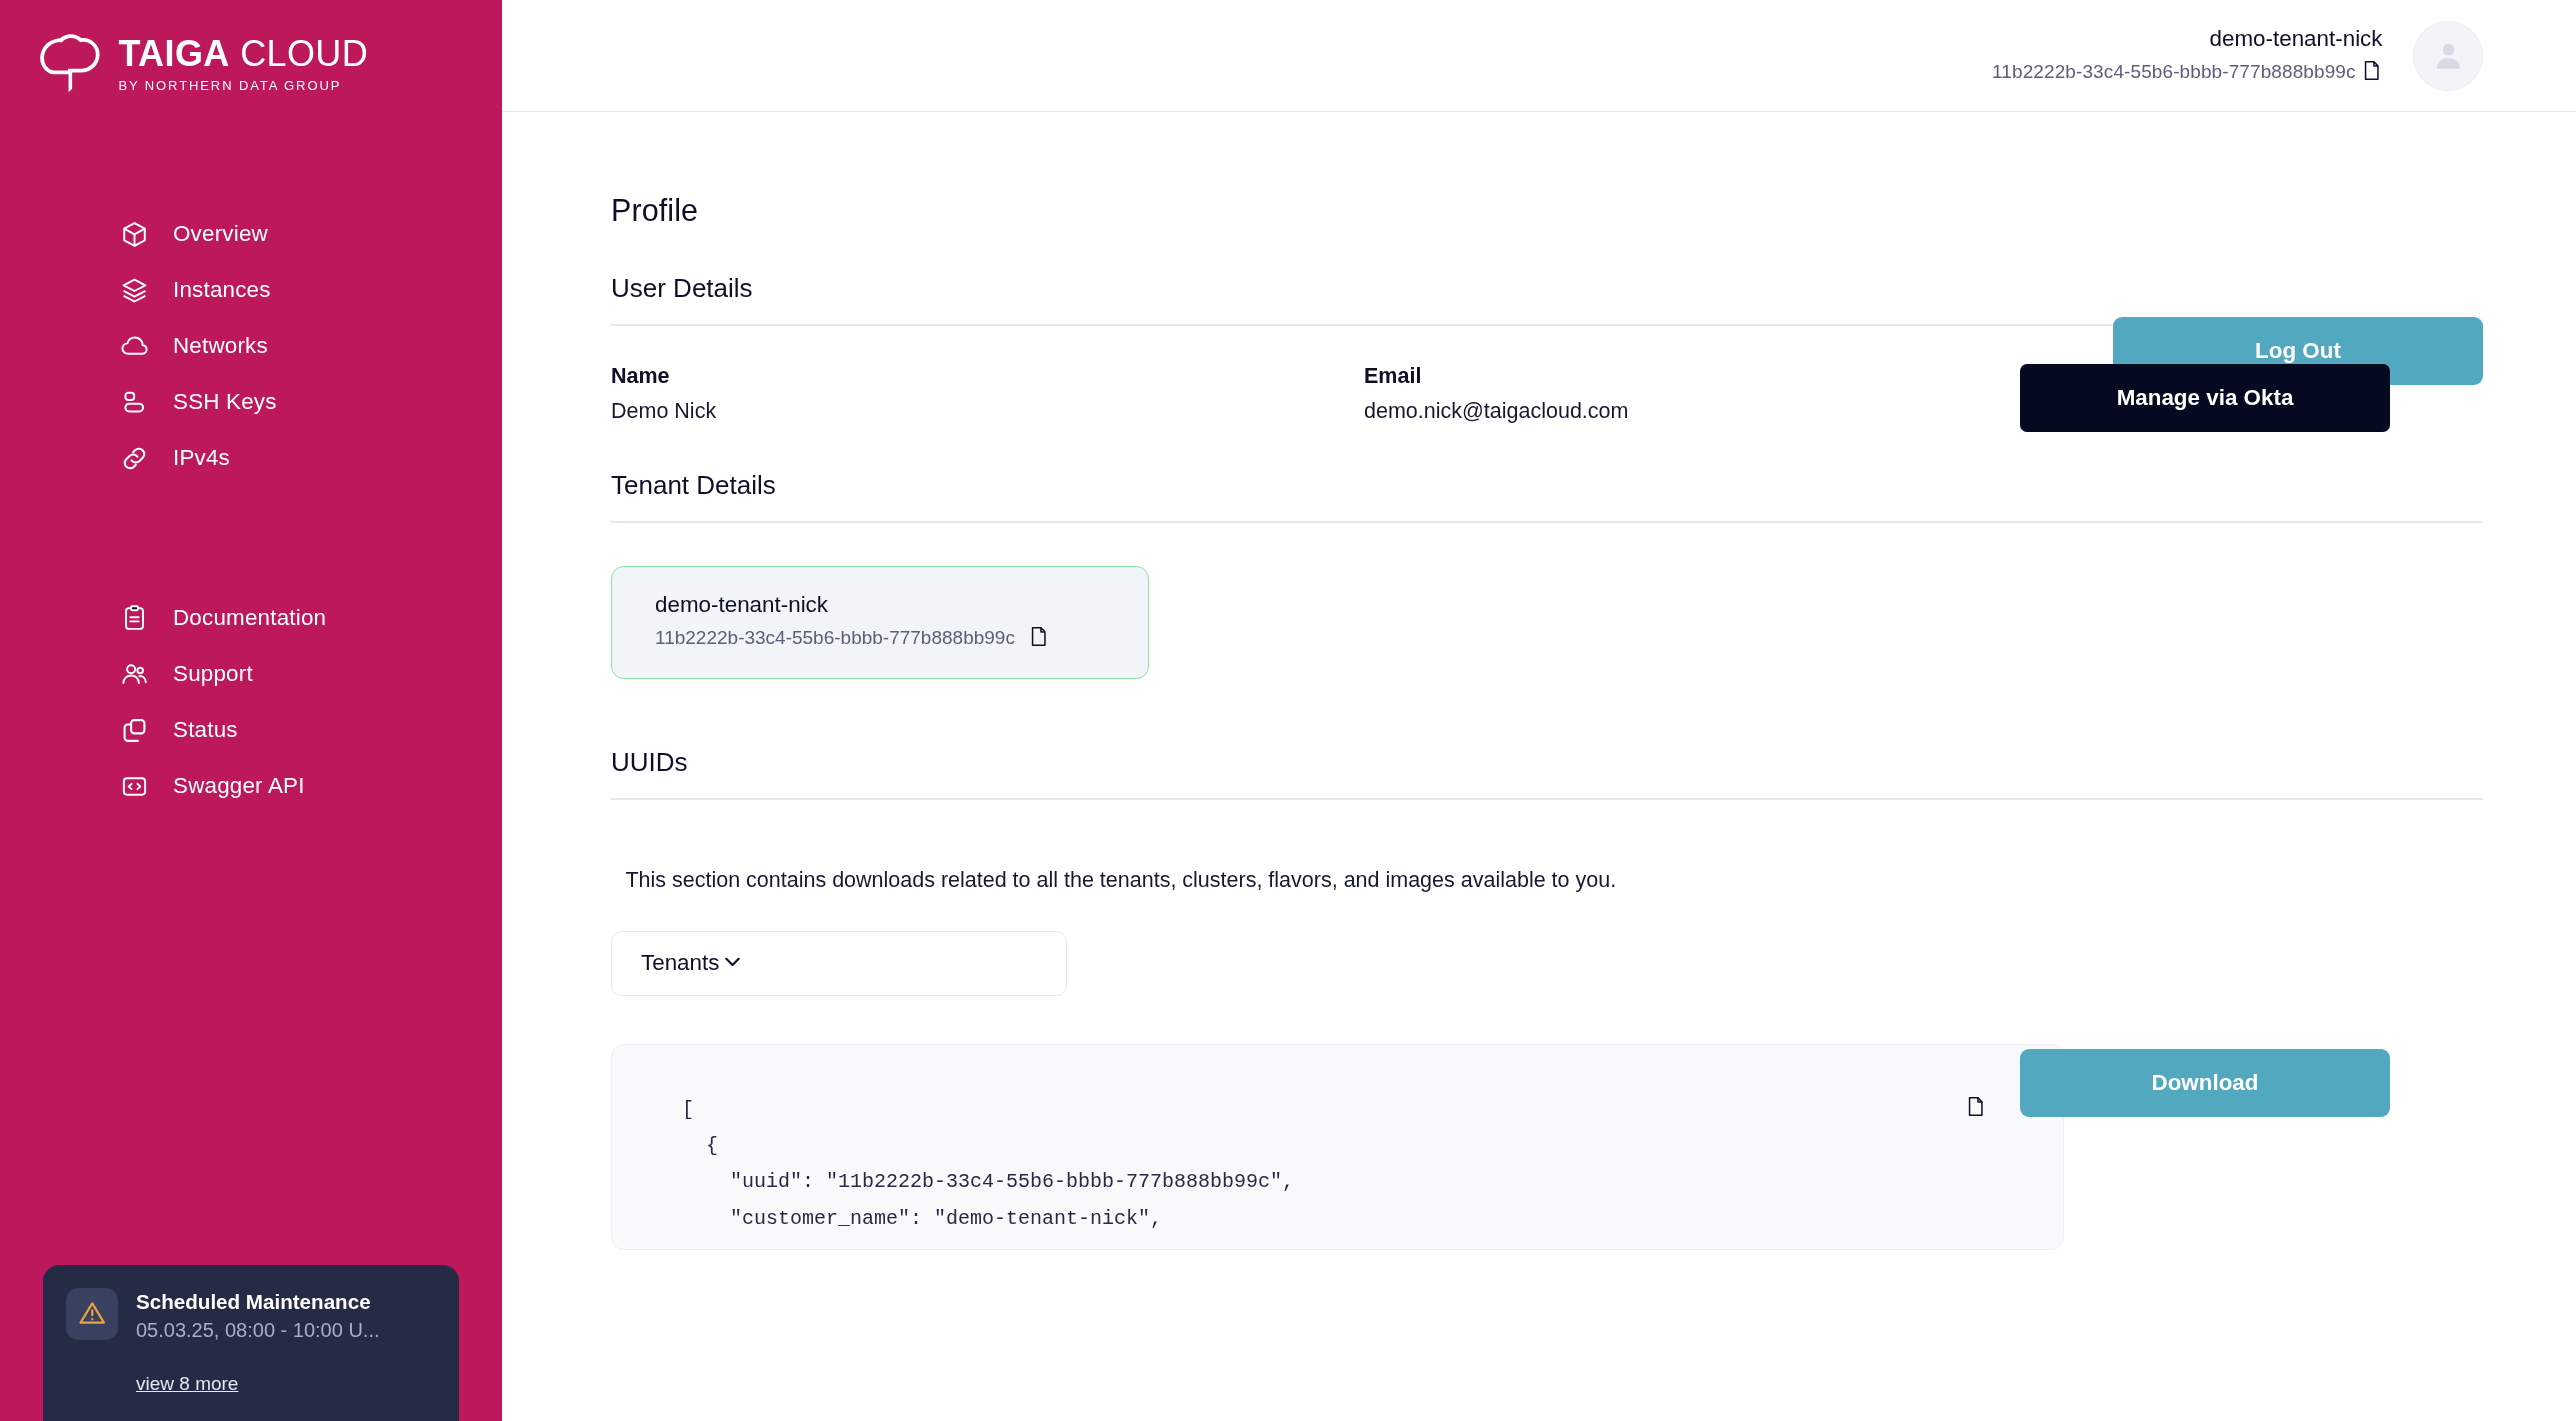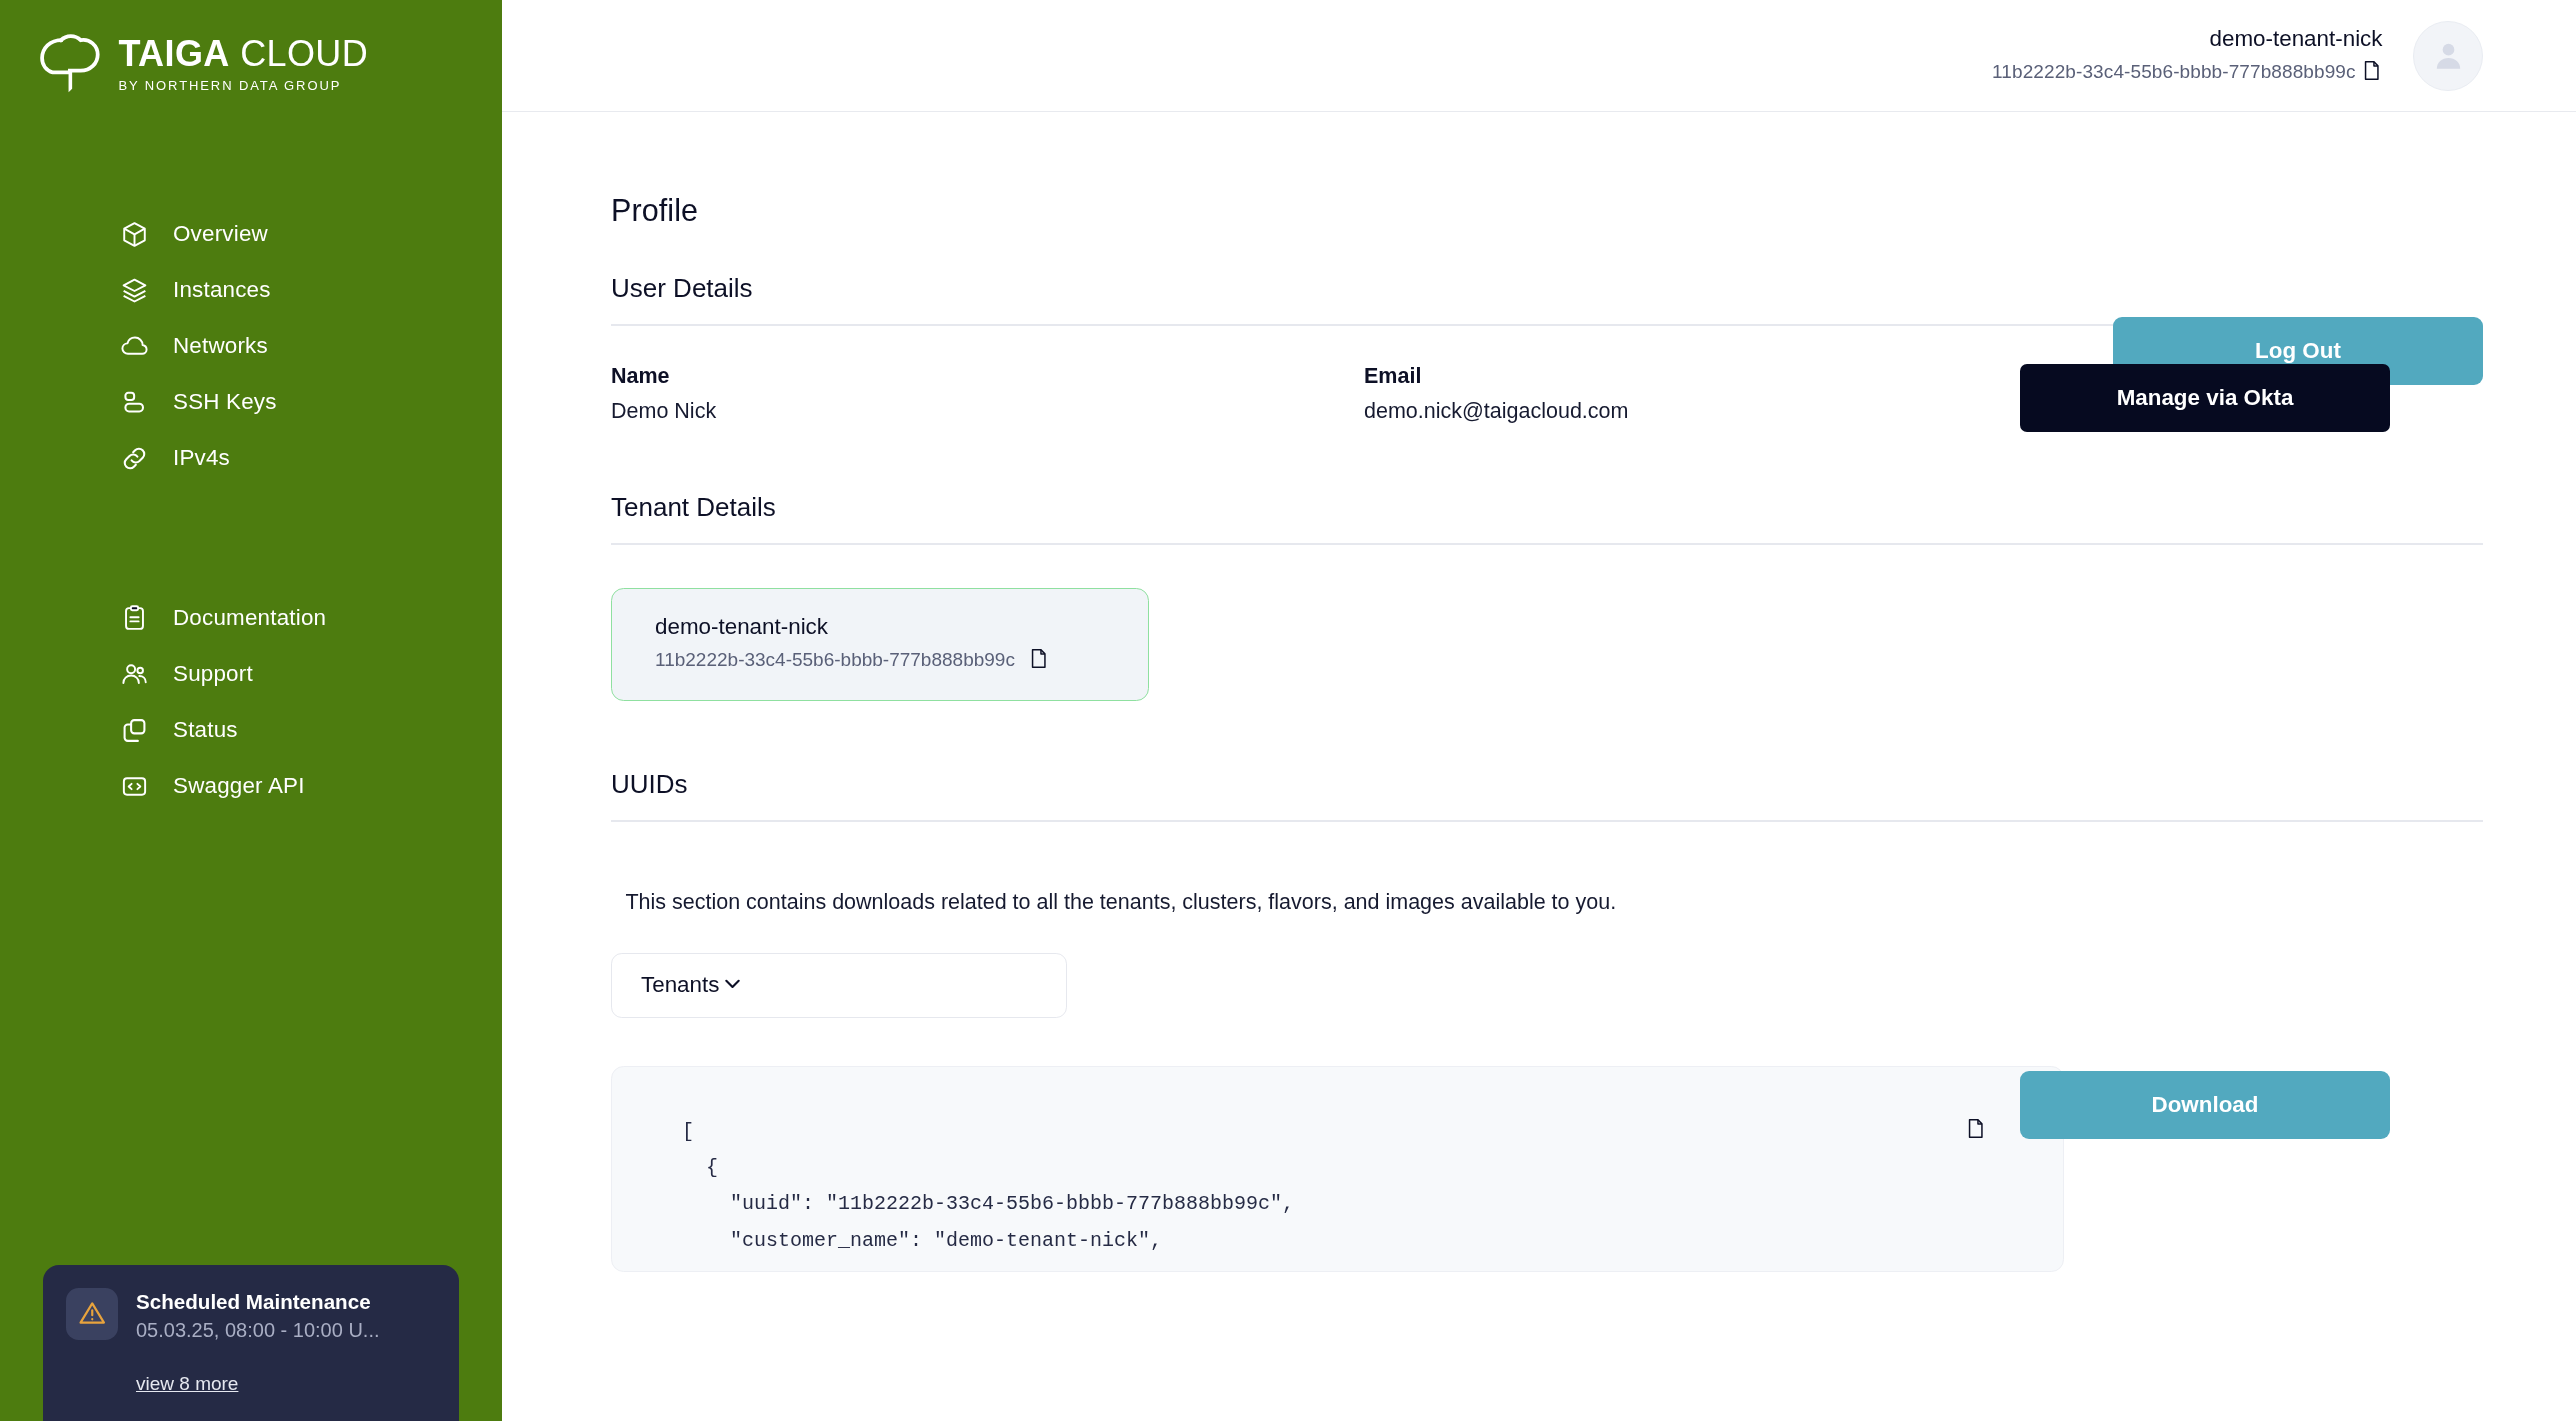--- a/index.html
+++ b/index.html
@@ -10,21 +10,21 @@
     background: #ffffff;
     font-family: "Liberation Sans", sans-serif;
   }
   .app { display: flex; width: 2576px; height: 1422px; }
 
   
   .sidebar {
     width: 502px;
     min-width: 502px;
     height: 1422px;
-    background: #4d7c0f;
+    background: #be185d;
     position: relative;
     display: flex;
     flex-direction: column;
   }
   .logo-wrap {
     display: flex;
     align-items: center;
     padding: 27px 0 0 34px;
     height: 100px;
   }
@@ -398,21 +398,21 @@
           <div class="detail-label">Name</div>
           <div class="detail-value">Demo Nick</div>
         </div>
         <div class="detail-col">
           <div class="detail-label">Email</div>
           <div class="detail-value">demo.nick@taigacloud.com</div>
         </div>
         <button class="btn btn-dark btn-okta">Manage via Okta</button>
       </div>
 
-      <h2 class="section-head" style="margin-top:68px;">Tenant Details</h2>
+      <h2 class="section-head" style="margin-top:46px;">Tenant Details</h2>
       <div class="divider"></div>
 
       <div class="tenant-card">
         <div class="tenant-card-name">demo-tenant-nick</div>
         <div class="tenant-card-row">
           <span class="tenant-card-uuid">11b2222b-33c4-55b6-bbbb-777b888bb99c</span>
           <span>
             <svg width="21.5" height="23" viewBox="0 0 24 26" fill="none" stroke="#0D1026" stroke-width="1.7" stroke-linejoin="round">
               <path d="M5 3.2 H14.5 L19 7.8 V22.8 H5 Z"></path>
               <path d="M14.5 3.2 V7.8 H19"></path>

